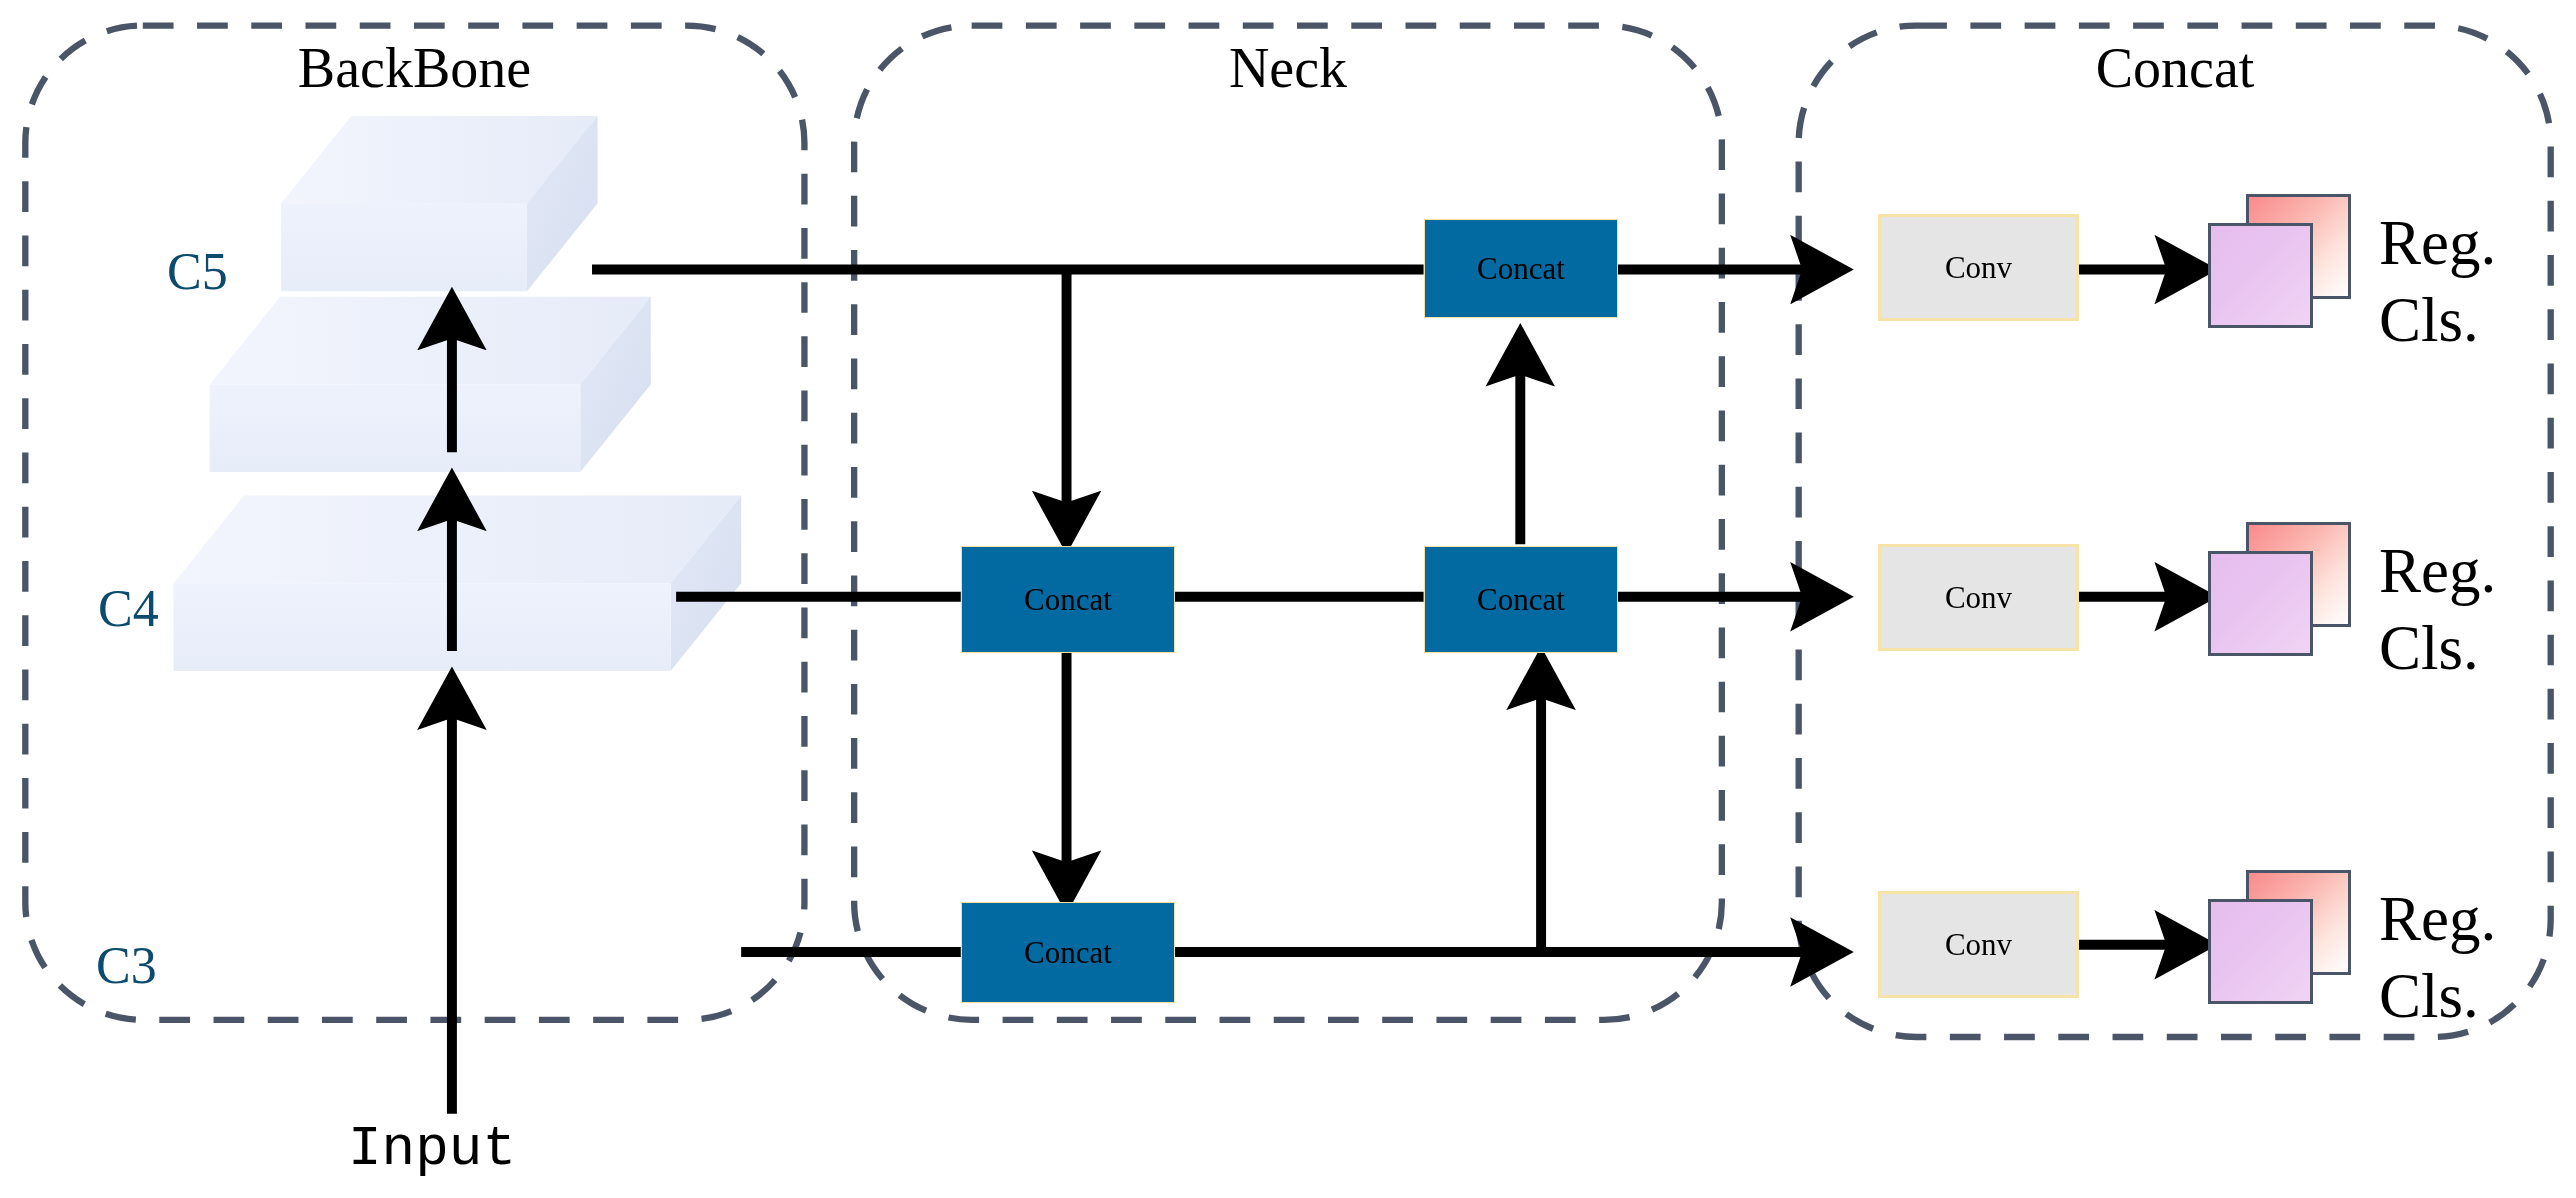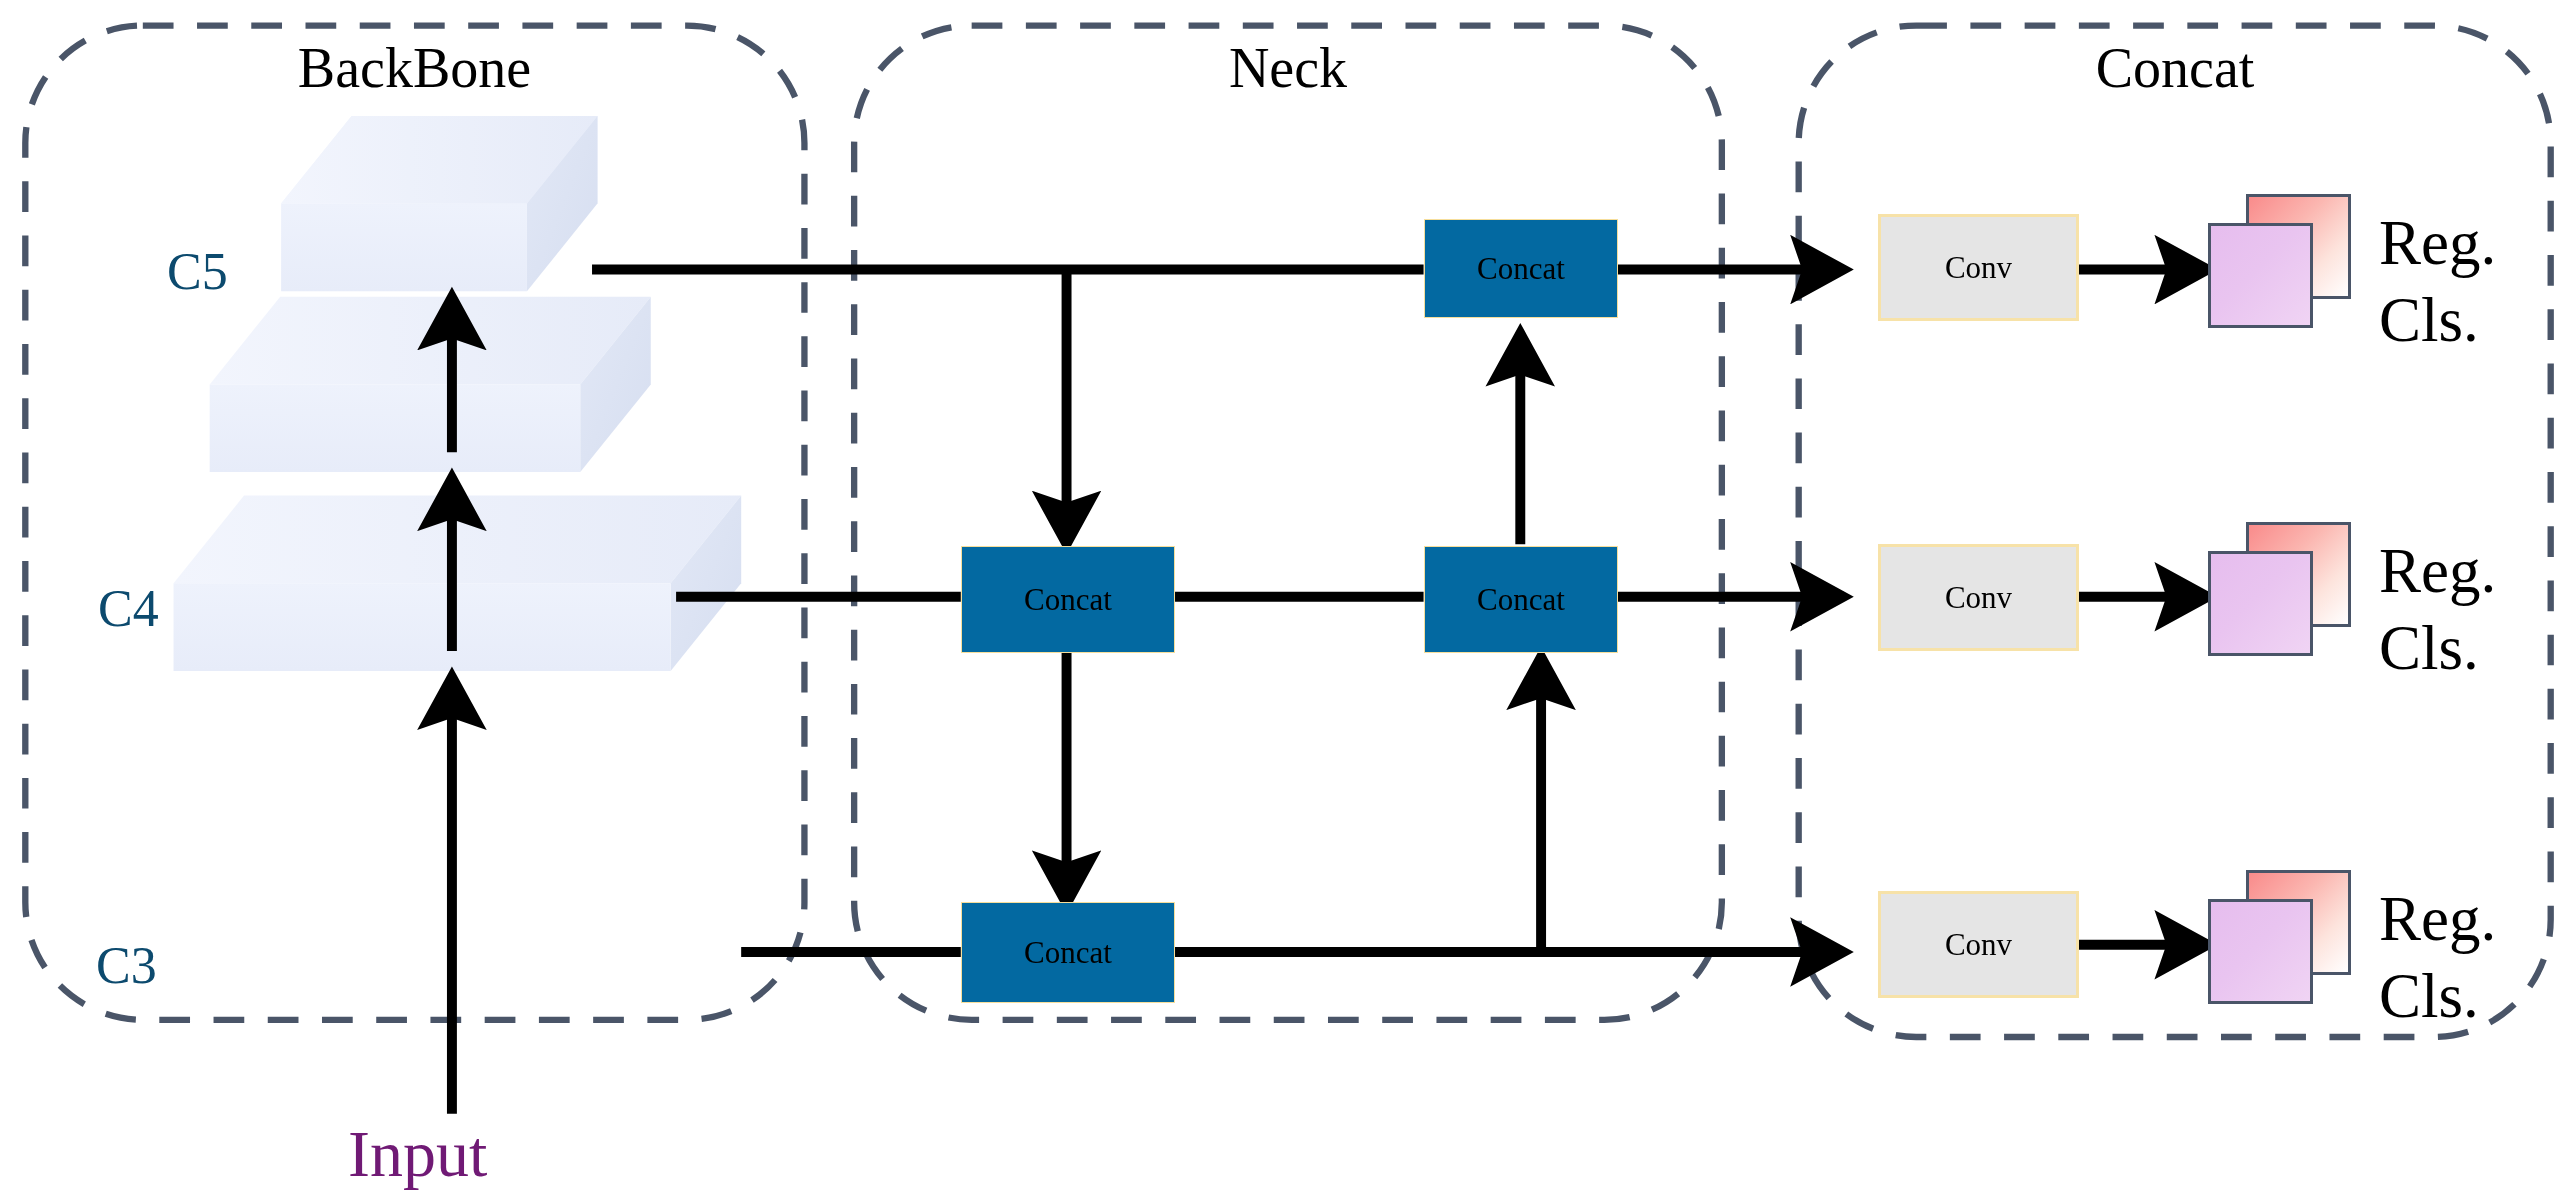--- a/index.html
+++ b/index.html
@@ -38,25 +38,25 @@
   .stage-label {
     position: absolute;
     font-size: 52px;
     color: #0c4a6e;
     white-space: nowrap;
     line-height: 1;
     font-family: "Liberation Serif", "DejaVu Serif", serif;
   }
   .input-label {
     position: absolute;
-    font-size: 66px;
-    color: #701a75;
+    font-size: 56px;
+    color: #000000;
     white-space: nowrap;
     line-height: 1;
-    font-family: Liberation Serif, serif;
+    font-family: Liberation Mono, monospace;
   }
   .concat-box {
     position: absolute;
     background: #0369a1;
     border: 0.9px solid #F6DE9B;
     display: flex;
     align-items: center;
     justify-content: center;
     font-size: 31px;
     color: #000000;

